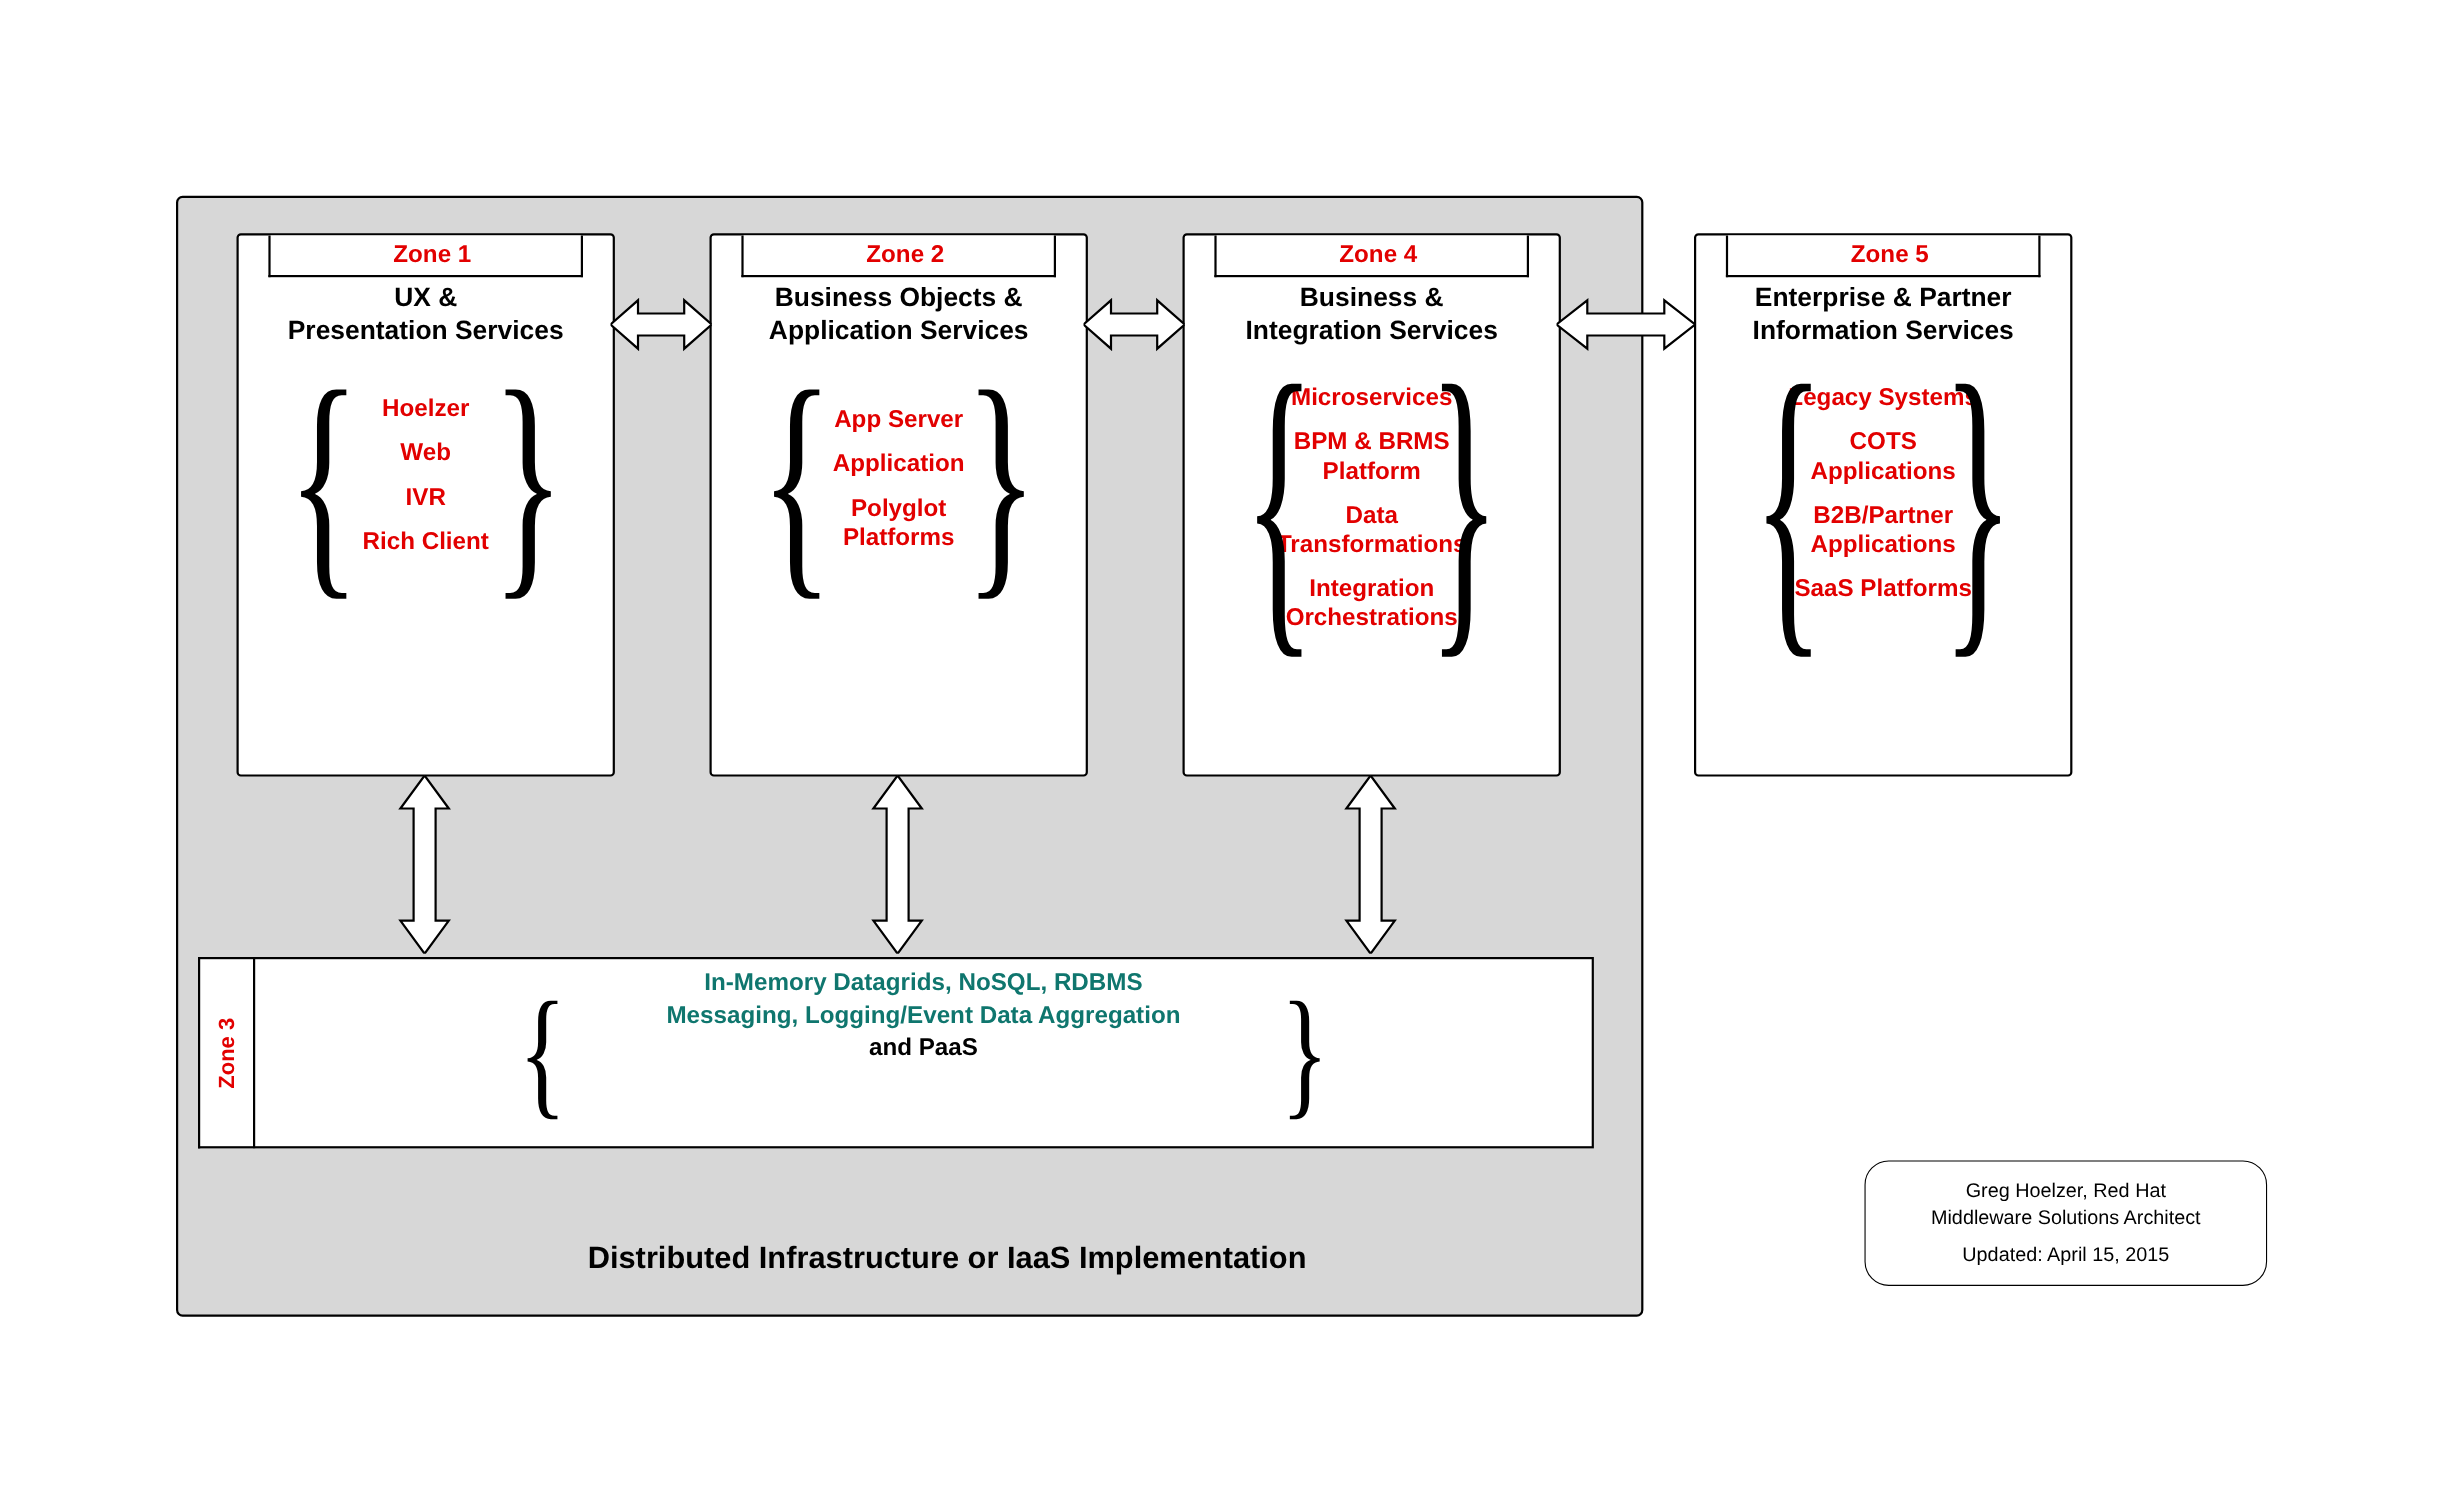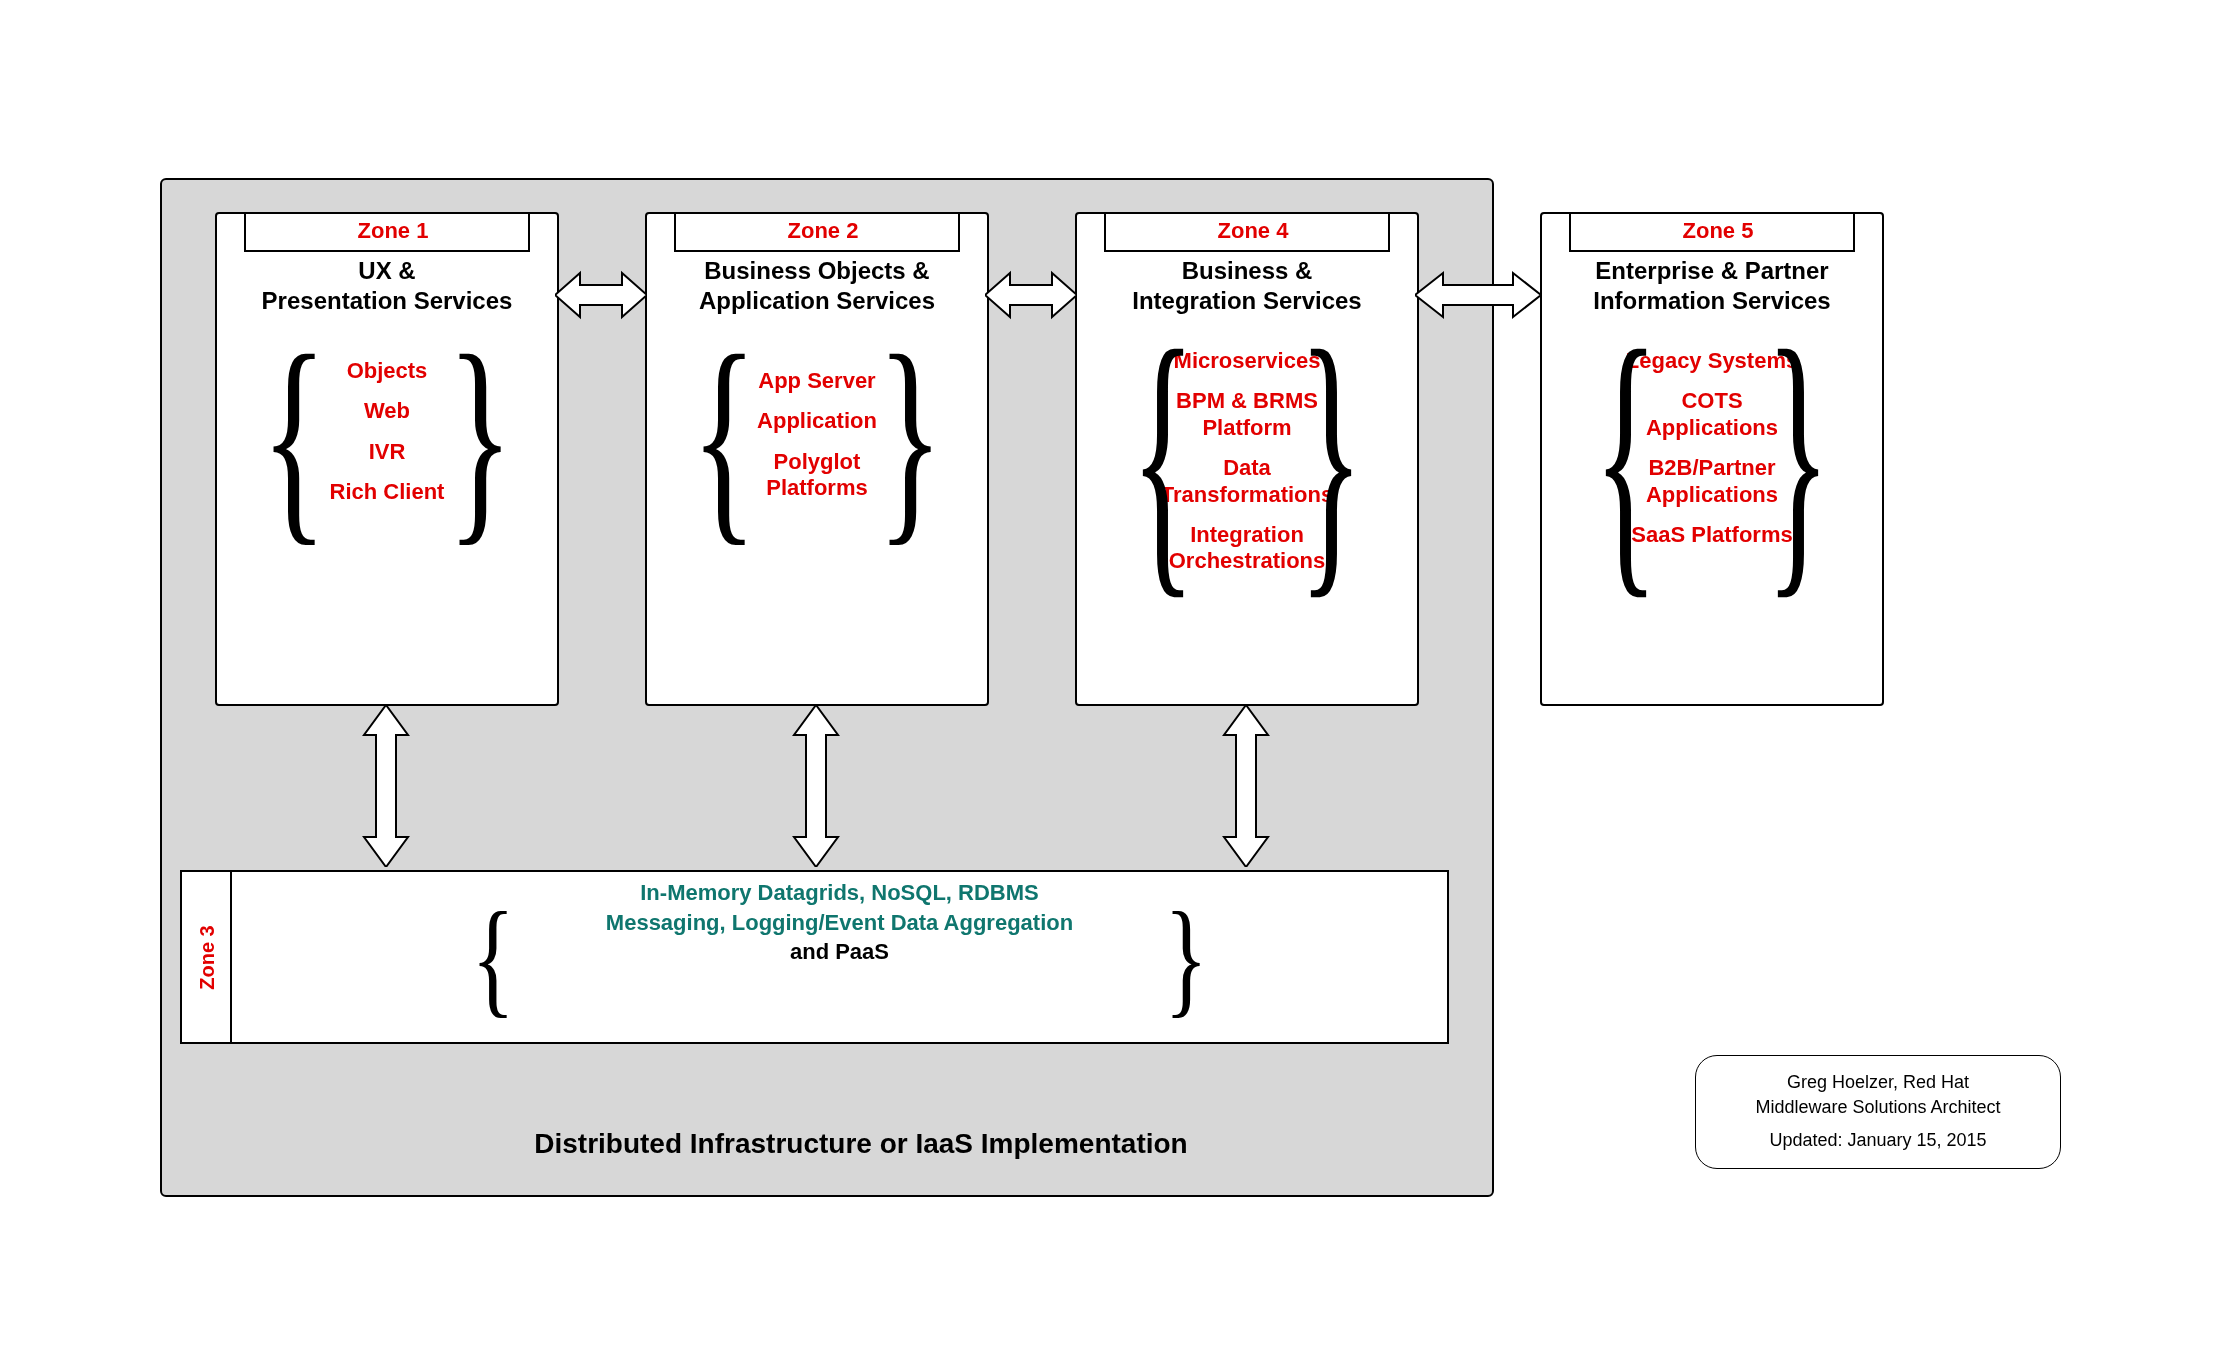--- a/index.html
+++ b/index.html
@@ -136,21 +136,21 @@
 
   <div class="outer-box" style="left:160px; top:178px; width:1330px; height:1015px;"></div>
 
   <div class="zone-box" style="left:215px; top:212px; width:340px; height:490px;">
     <div class="zone-header">Zone 1</div>
     <div class="zone-title">
       <span>UX  &amp;</span><br>
       <span>Presentation Services</span>
     </div>
     <div class="zone-items" style="top:130px;">
-      <div>Objects</div>
+      <div>Hoelzer</div>
       <div>Web</div>
       <div>IVR</div>
       <div>Rich Client</div>
     </div>
     <span class="brace" style="left:22px;  top:90px;  font-size:230px; transform:scaleX(0.6);">{</span>
     <span class="brace" style="right:22px; top:90px;  font-size:230px; transform:scaleX(0.6);">}</span>
   </div>
 
   <div class="zone-box" style="left:645px; top:212px; width:340px; height:490px;">
     <div class="zone-header">Zone 2</div>
@@ -212,21 +212,21 @@
     <span class="brace" style="left:230px; top:10px; font-size:130px; transform:scaleX(0.7);">{</span>
     <span class="brace" style="right:230px; top:10px; font-size:130px; transform:scaleX(0.7);">}</span>
   </div>
 
   <div class="infra-caption" style="left:160px; width:1330px; top:1128px;">Distributed Infrastructure or IaaS Implementation</div>
 
   <div class="credit-box" style="left:1695px; top:1055px; width:320px;">
     <div>Greg Hoelzer, Red Hat</div>
     <div>Middleware Solutions Architect</div>
     <div style="height:8px;"></div>
-    <div>Updated:  January 15, 2015</div>
+    <div>Updated:  April 15, 2015</div>
   </div>
 
   <div class="arrow" style="left:555px; top:265px;">
     <svg width="92" height="60">
         <polygon points="0,30 25,8 25,20 67,20 67,8 92,30 67,52 67,40 25,40 25,52" fill="#ffffff" stroke="#000" stroke-width="2"></polygon>
       </svg>
   </div>
   <div class="arrow" style="left:985px; top:265px;">
     <svg width="92" height="60">
         <polygon points="0,30 25,8 25,20 67,20 67,8 92,30 67,52 67,40 25,40 25,52" fill="#ffffff" stroke="#000" stroke-width="2"></polygon>

